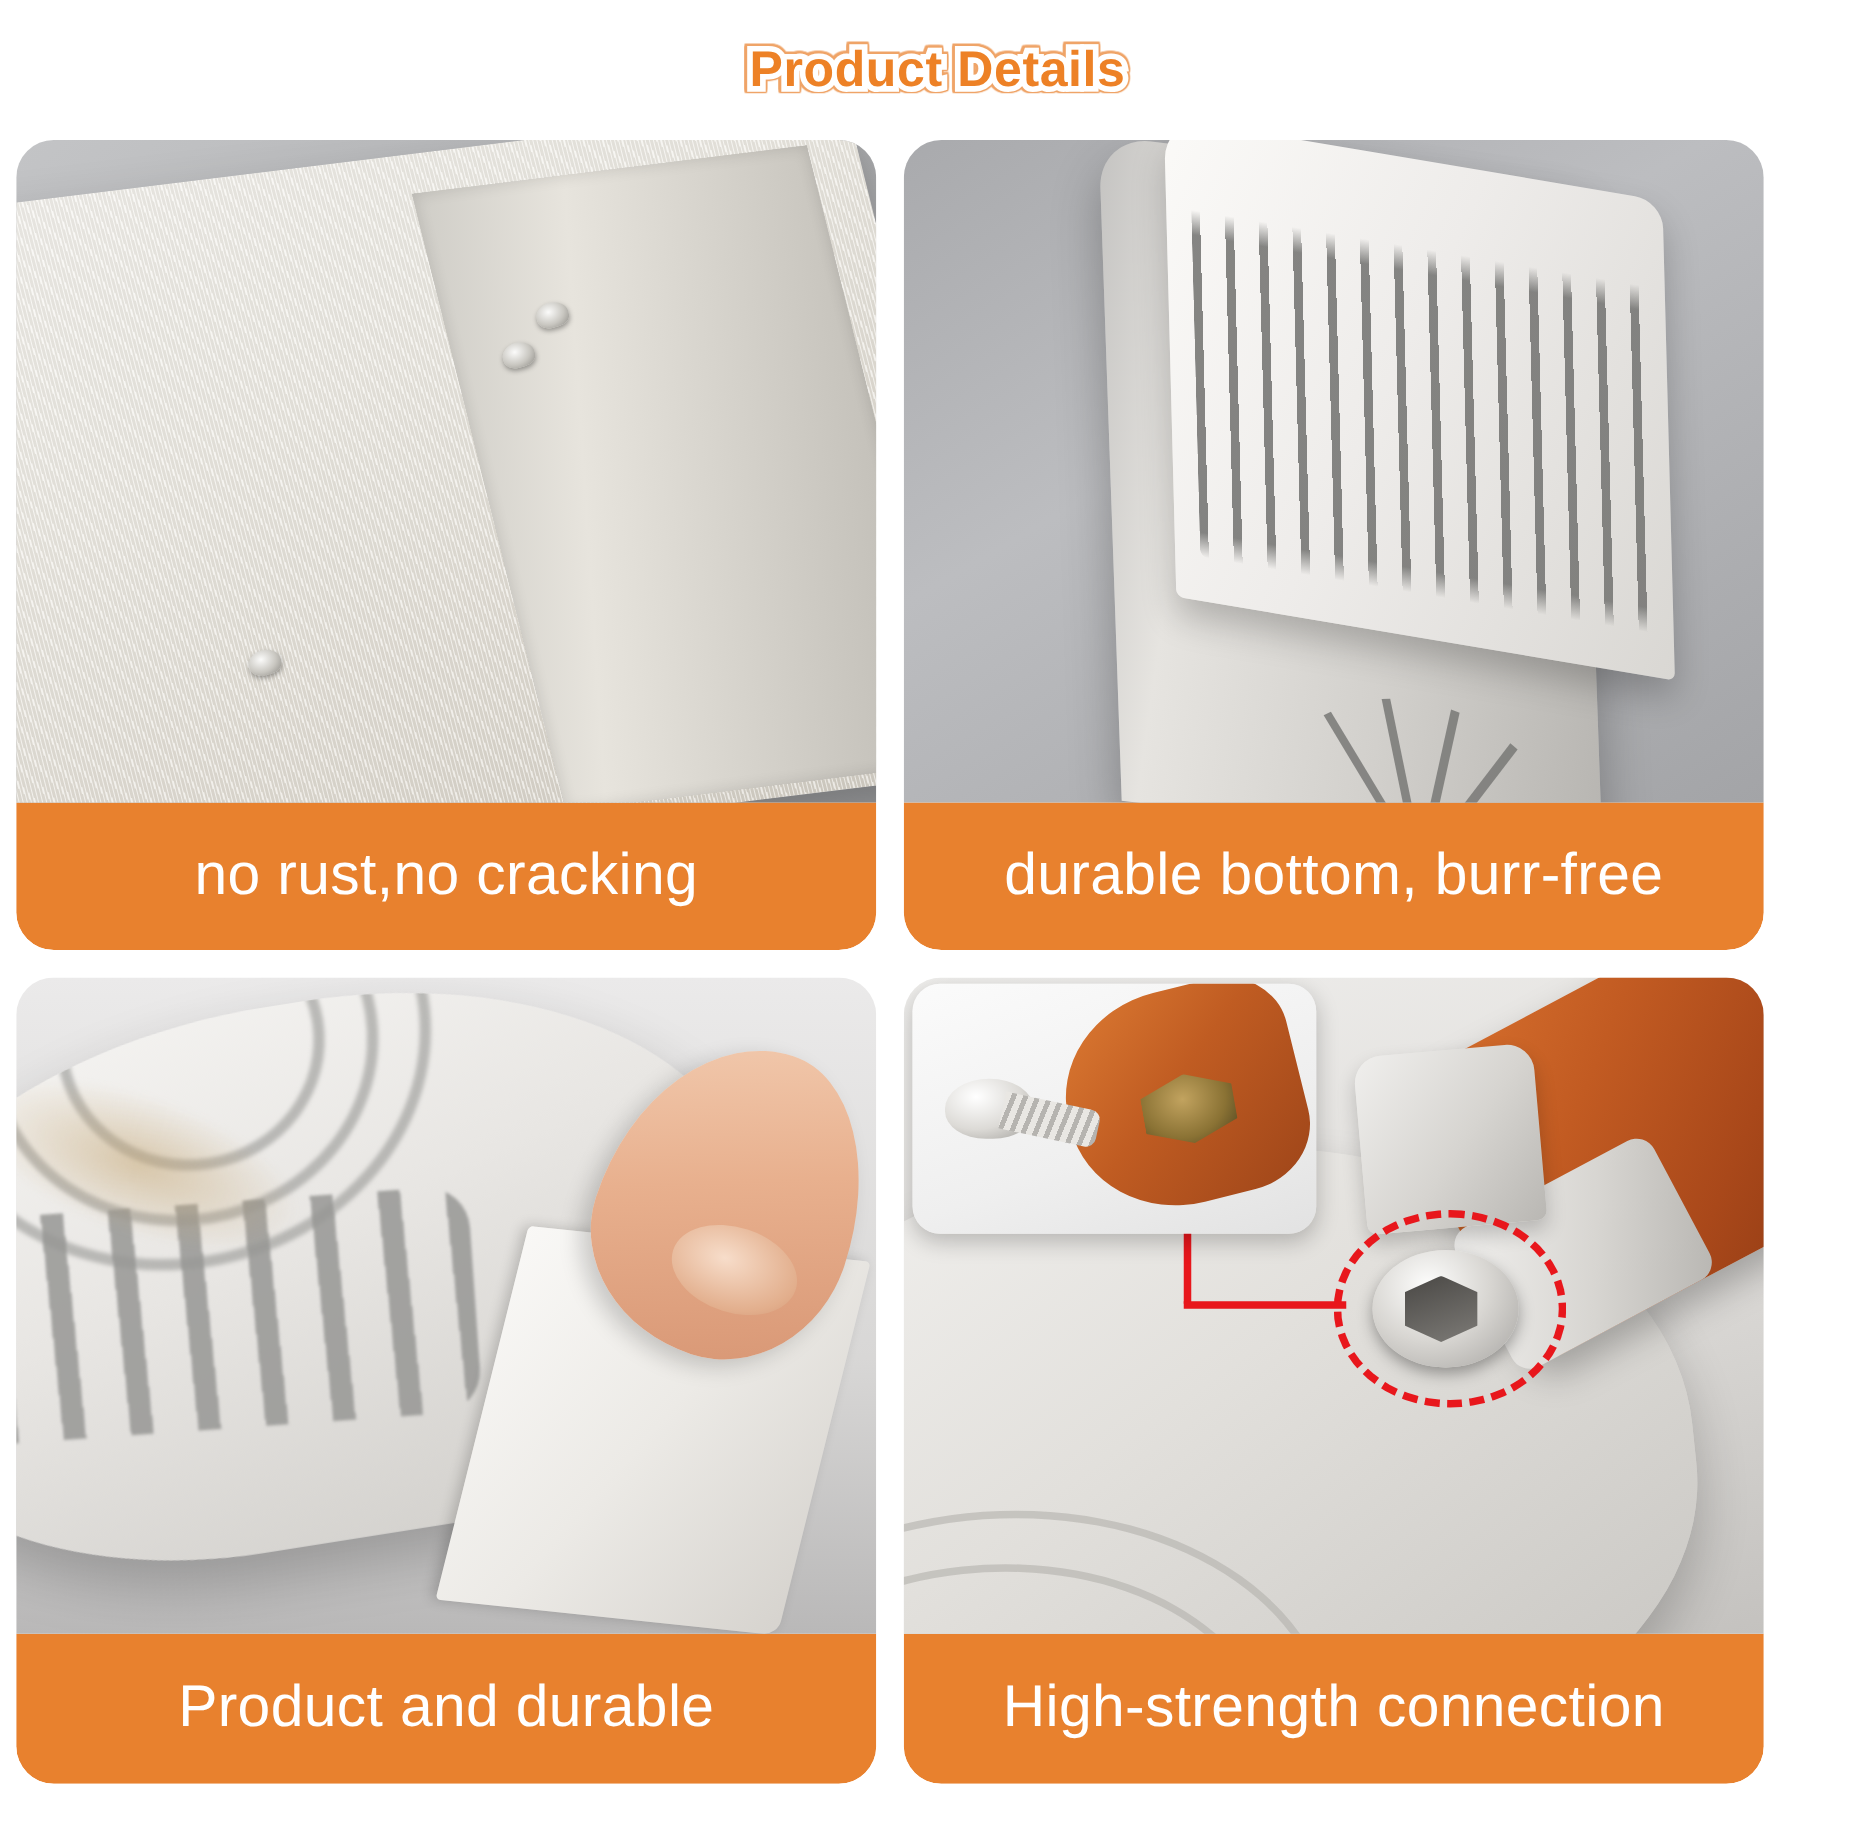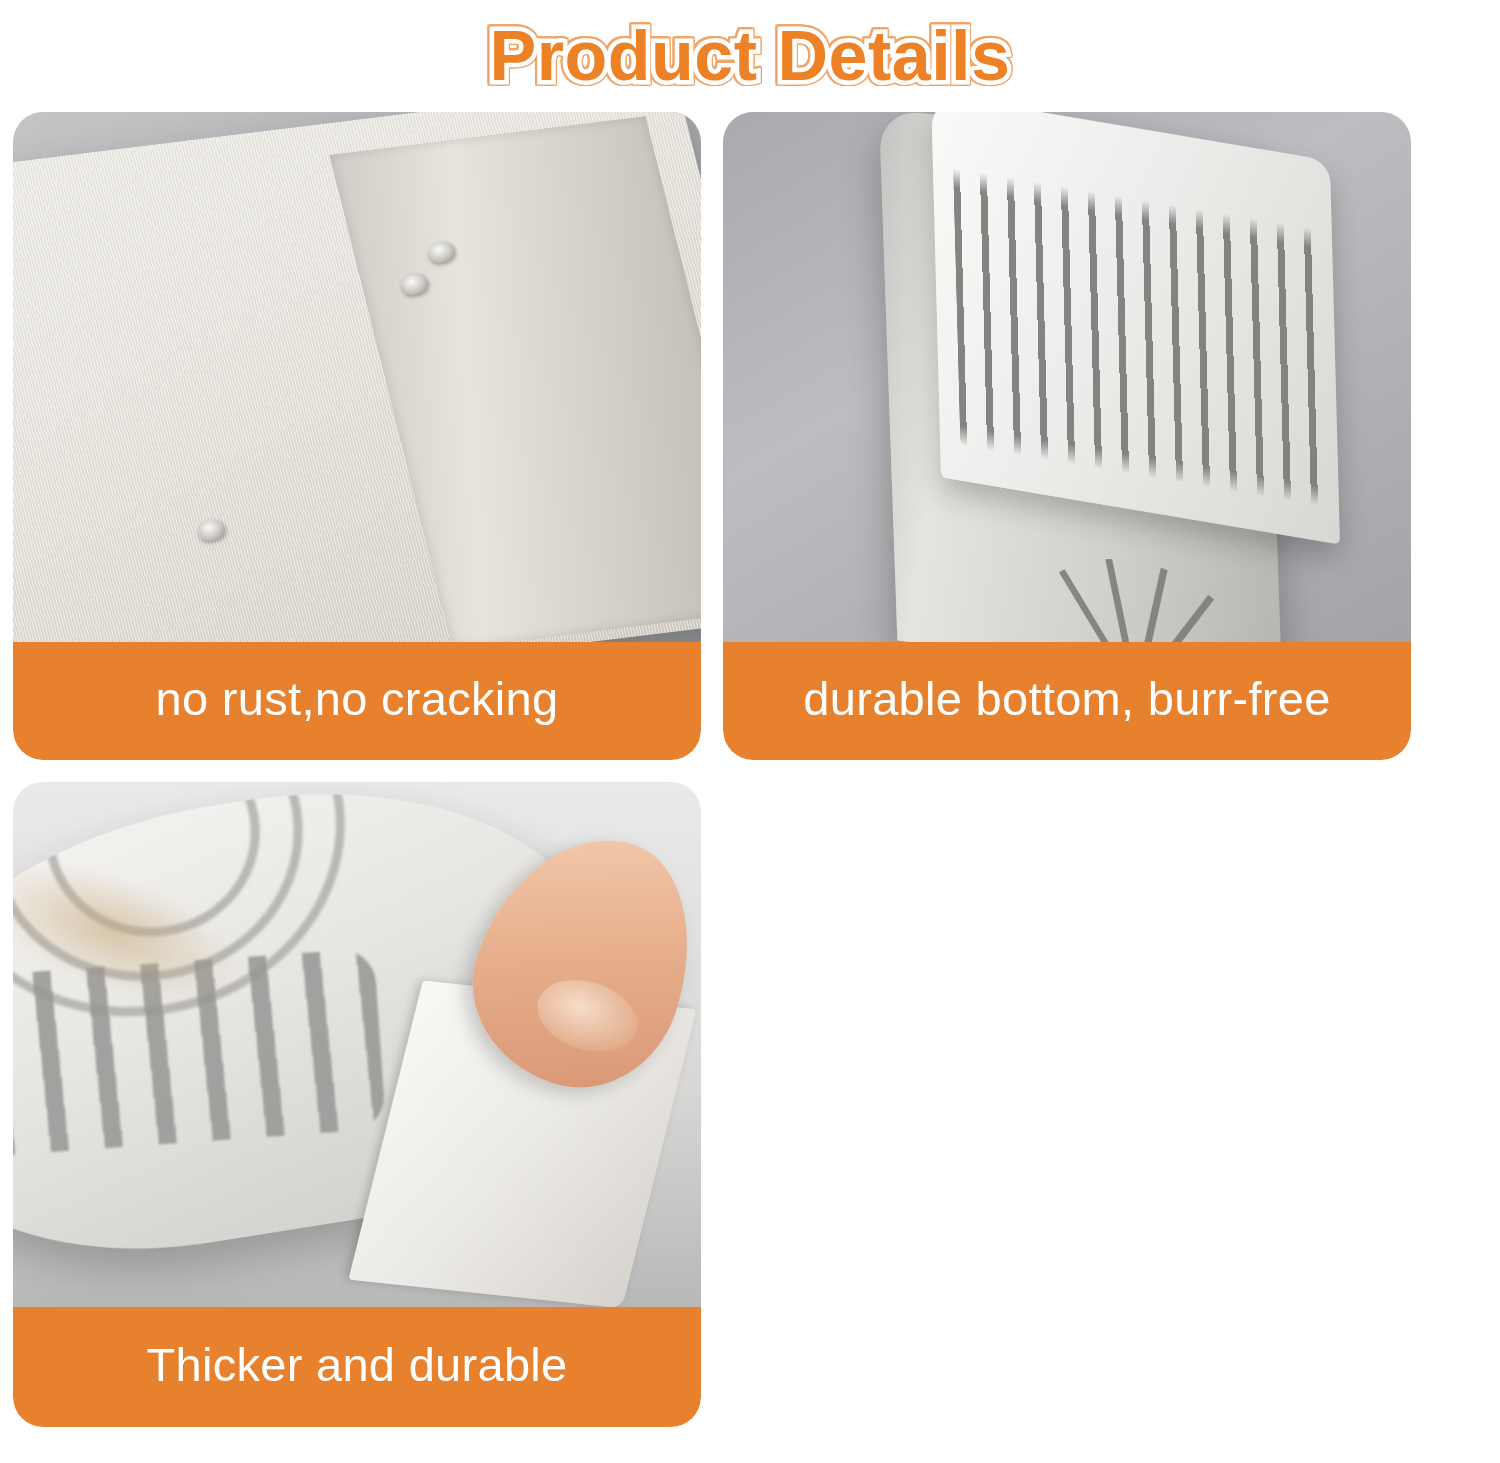--- a/index.html
+++ b/index.html
@@ -13,21 +13,21 @@
   }
 
   
   .title-wrap {
     height: 112px;
     display: flex;
     align-items: center;
     justify-content: center;
   }
   .page-title {
-    font-size: 70px;
+    font-size: 40px;
     font-weight: bold;
     letter-spacing: 0.5px;
     color: #ED8126;
     -webkit-text-stroke: 9px #ffffff;
     paint-order: stroke fill;
     filter:
       drop-shadow( 1.6px 0 0 #EFA468) drop-shadow(-1.6px 0 0 #EFA468)
       drop-shadow(0  1.6px 0 #EFA468) drop-shadow(0 -1.6px 0 #EFA468);
     white-space: nowrap;
   }
@@ -412,17 +412,39 @@
         <div class="arc a1"></div>
         <div class="arc a2"></div>
         <div class="arc a3"></div>
         <div class="oval-slots"></div>
         <div class="stain"></div>
       </div>
       <div class="flap"></div>
       <div class="finger"></div>
       <div class="nail"></div>
     </div>
-    <div class="caption">Thicker and durable</div>
+    <div class="caption">Product and durable</div>
   </div>
 
+  <div class="card row2">
+    <div class="photo p4">
+      <div class="disc">
+        <div class="ring r1"></div>
+        <div class="ring r2"></div>
+      </div>
+      <div class="handle"></div>
+      <div class="ferrule"></div>
+      <div class="tab"></div>
+      <div class="bolt"></div>
+      <div class="dash-circle"></div>
+      <div class="leader-v"></div>
+      <div class="leader-h"></div>
+      <div class="inset">
+        <div class="handle-end"></div>
+        <div class="hex-hole"></div>
+        <div class="screw-head"></div>
+        <div class="screw-shaft"></div>
+      </div>
+    </div>
+    <div class="caption">High-strength connection</div>
+  </div>
 
 </div>
 
 </body></html>

